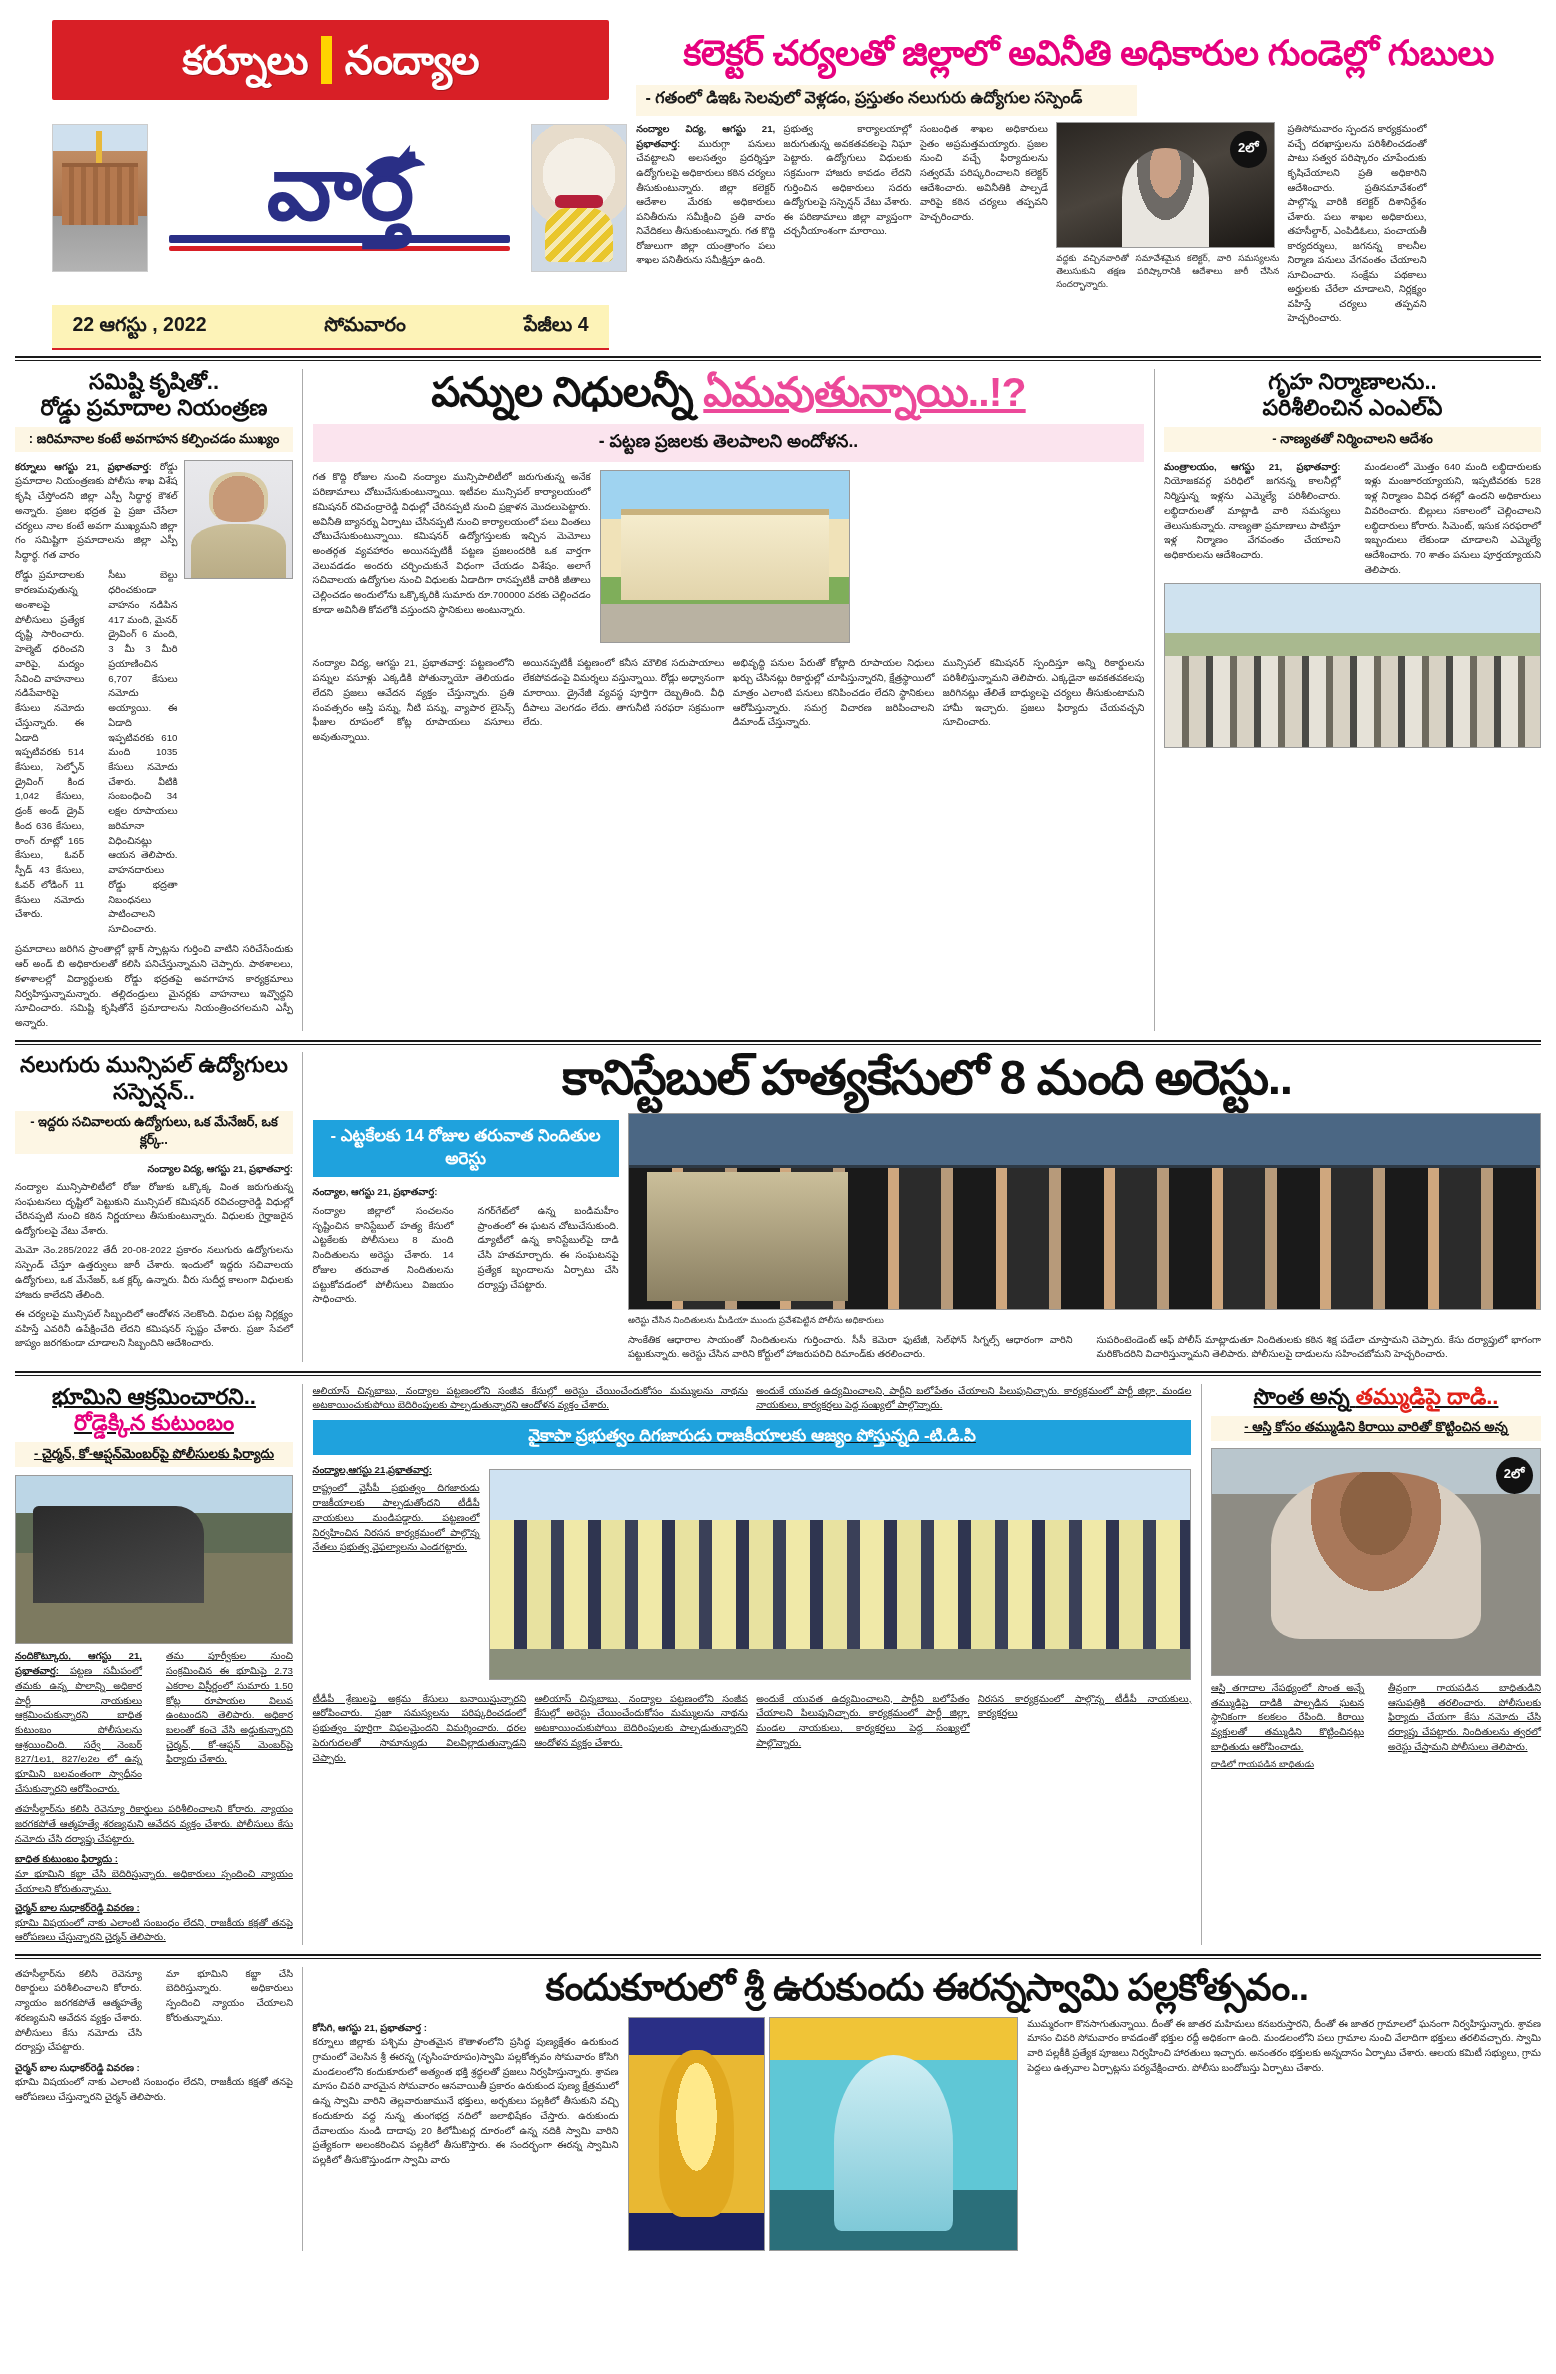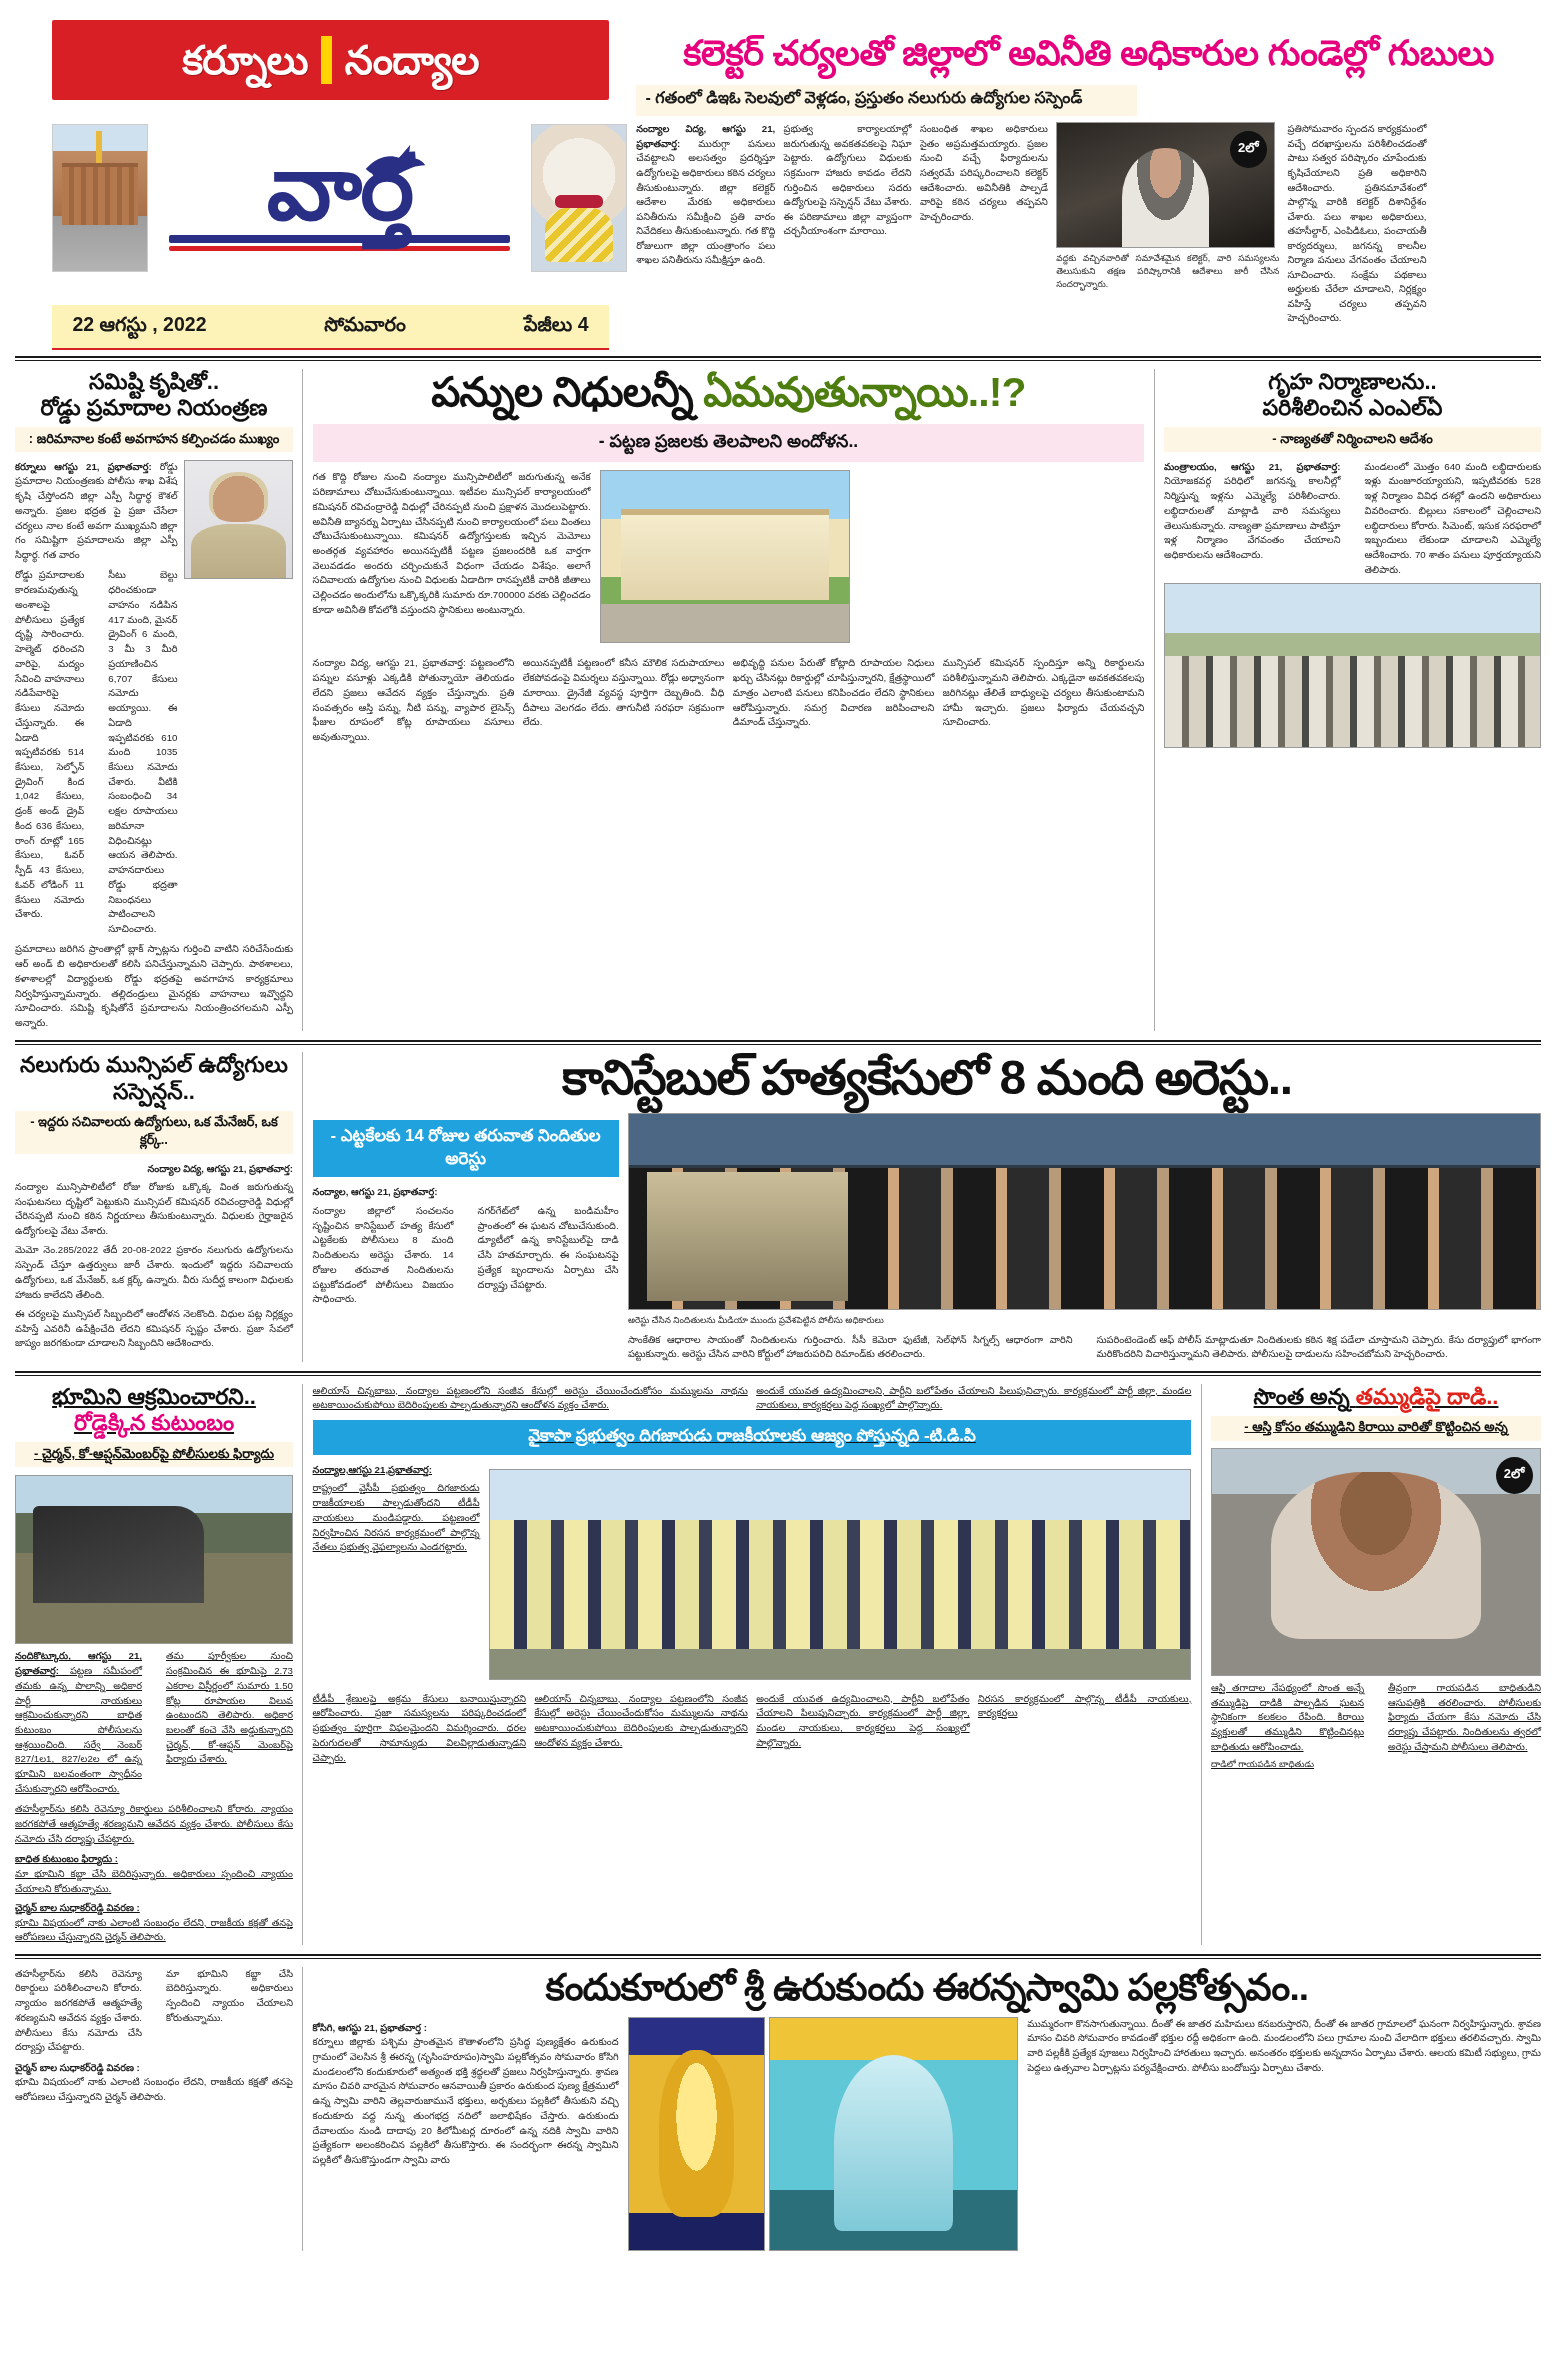--- a/index.html
+++ b/index.html
@@ -113,21 +113,21 @@
   .s2-left { width:278px; }
   .s2-mid { flex:1; padding:0 9.3px; border-left:0.9px solid #aaa; border-right:0.9px solid #aaa;}
   .s2-right { width:377px; }
 
   .hl-small { font-size:22px; font-weight:bold; text-align:center; line-height:1.2; color:#111; }
   .dash-sub {
     font-size:13px; font-weight:bold; text-align:center; color:#111;
     background:#fdf6e4; padding:3.7px 3.7px; margin:5.6px 0 7.4px 0;
   }
   .hl-big { font-size:41px; font-weight:bold; text-align:center; line-height:1.15; color:#111; letter-spacing:-0.9px;}
-  .hl-big .pink { color:#4d7c0f; }
+  .hl-big .pink { color:#ec4899;text-decoration:underline; }
   .sub-pink-band {
     background:#fbe4ee; text-align:center; font-size:17.6px; font-weight:bold;
     color:#111; padding:6.5px 5.6px; margin:8.3px 0 8.3px 0;
   }
   .cols2 { display:flex; gap:24px; }
   .cols3 { display:flex; gap:8.3px; }
   .col { font-size:9.7px; line-height:1.52; text-align:justify; color:#1d1d1d; }
   .byline { font-weight:bold; }
 
   .ph { border:0.9px solid #9a9a9a; overflow:hidden; position:relative; }

